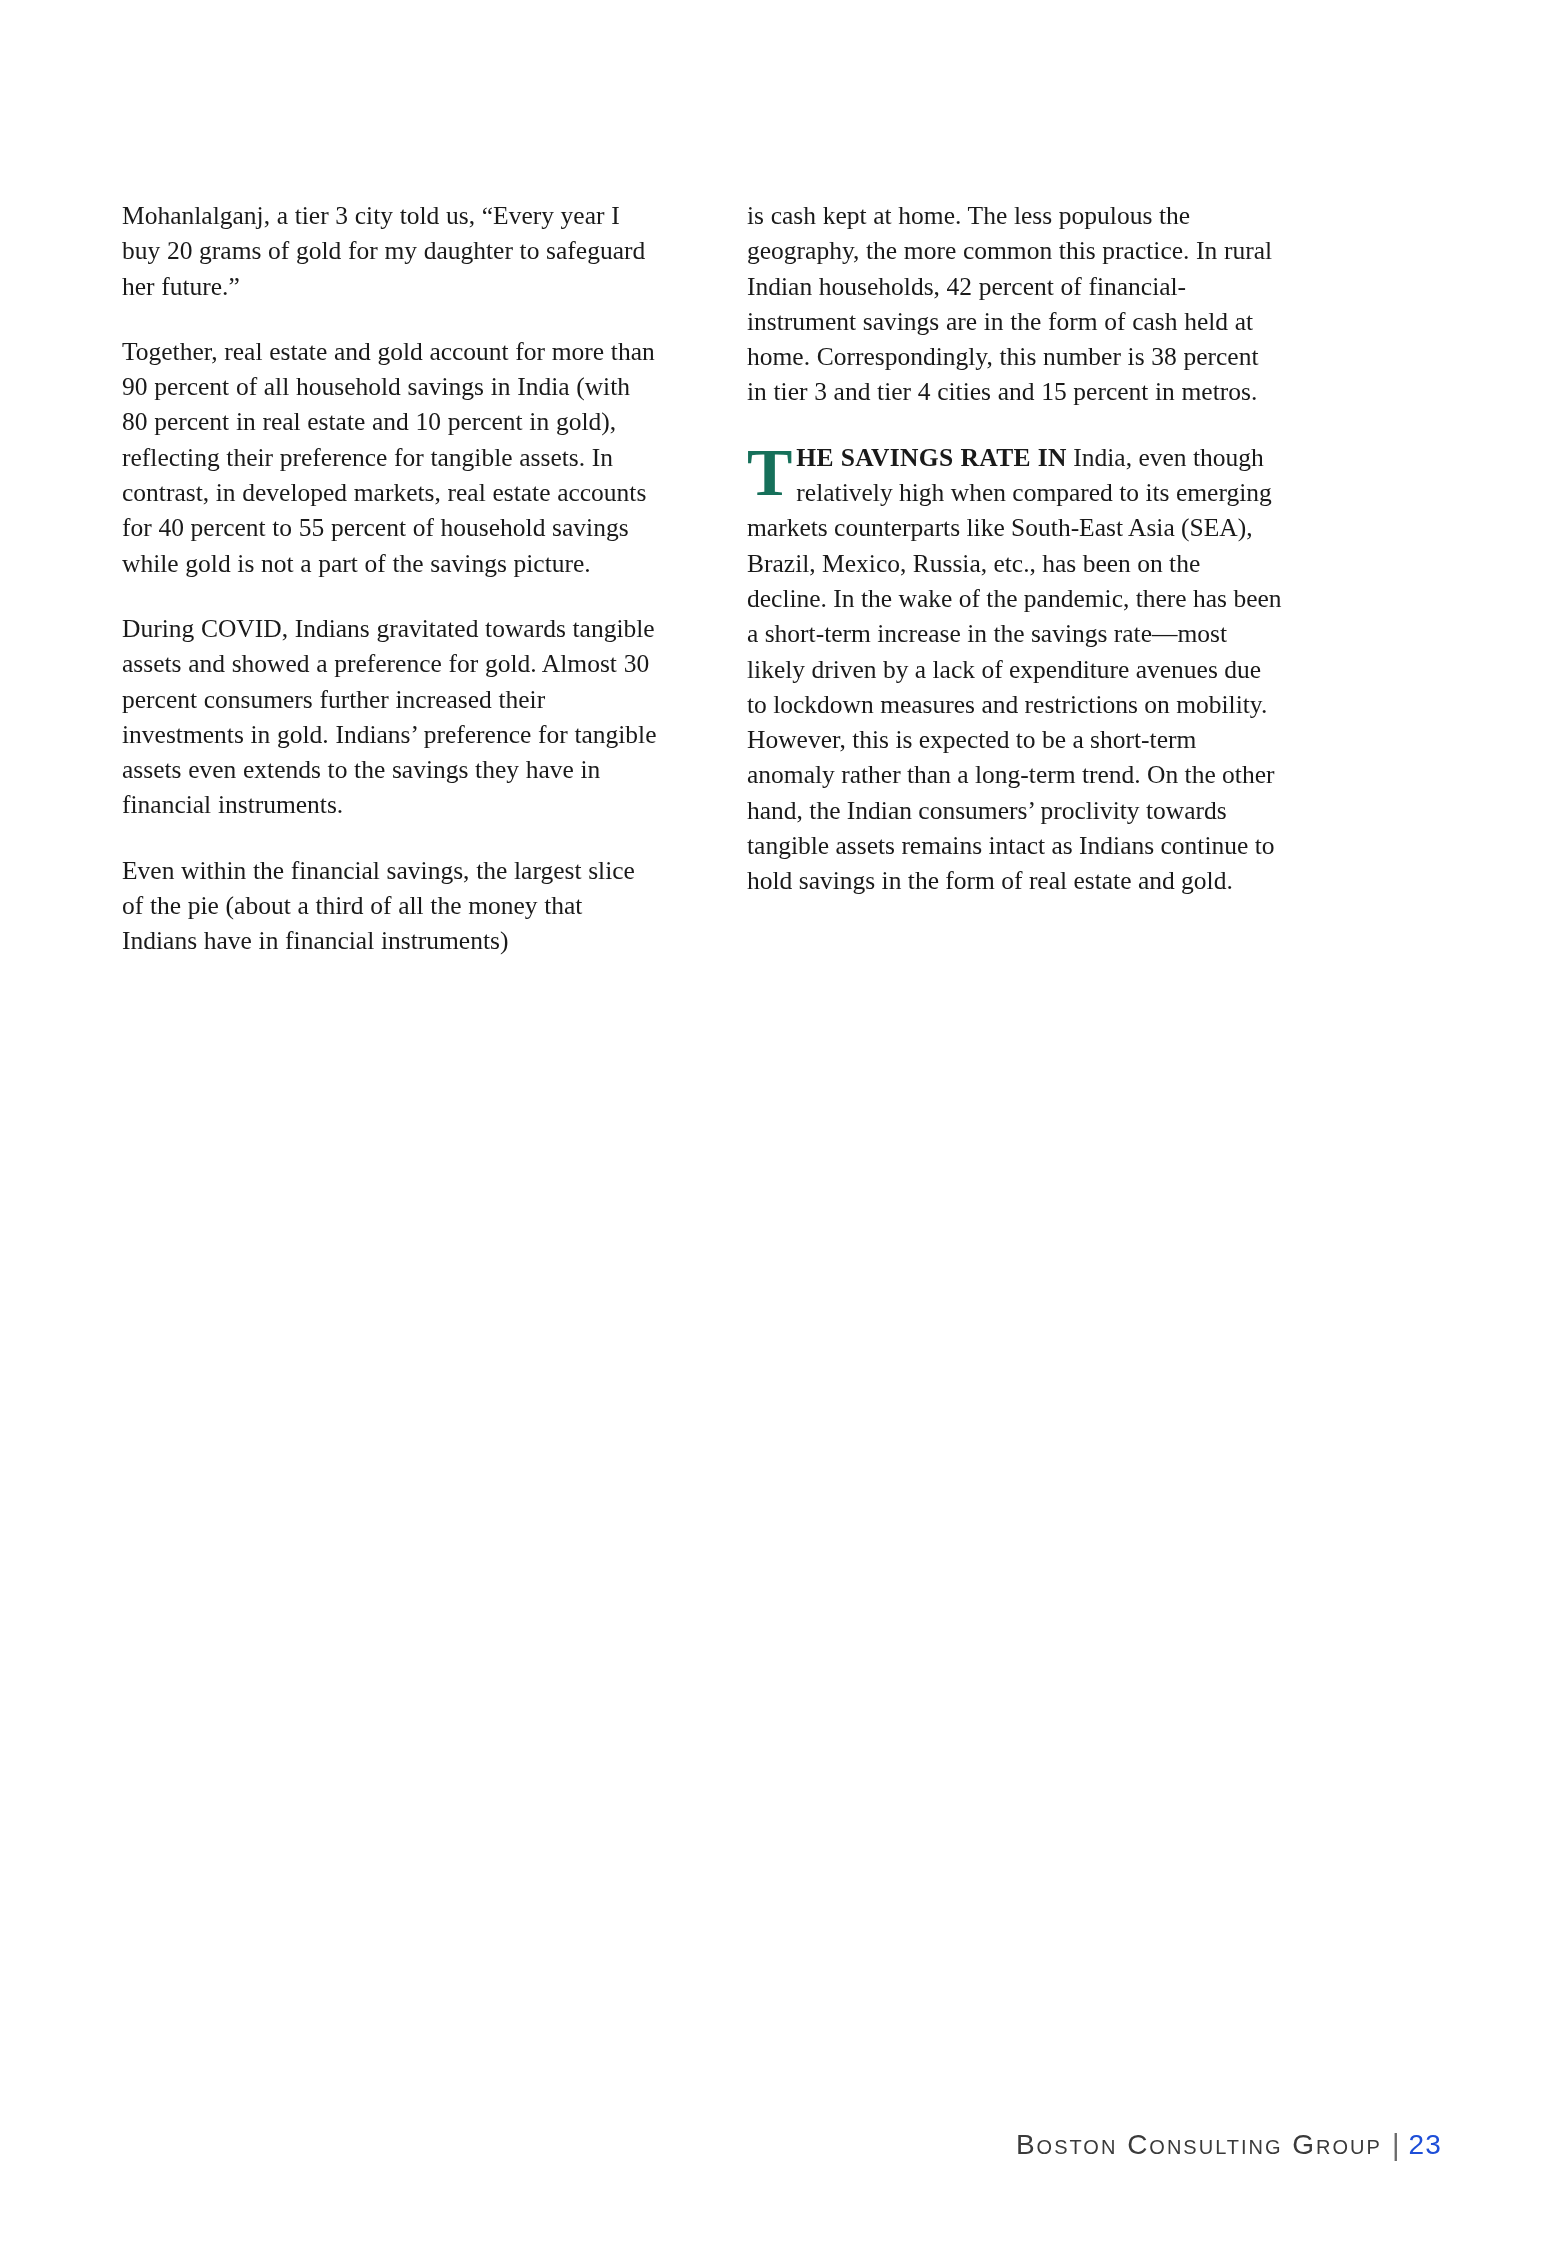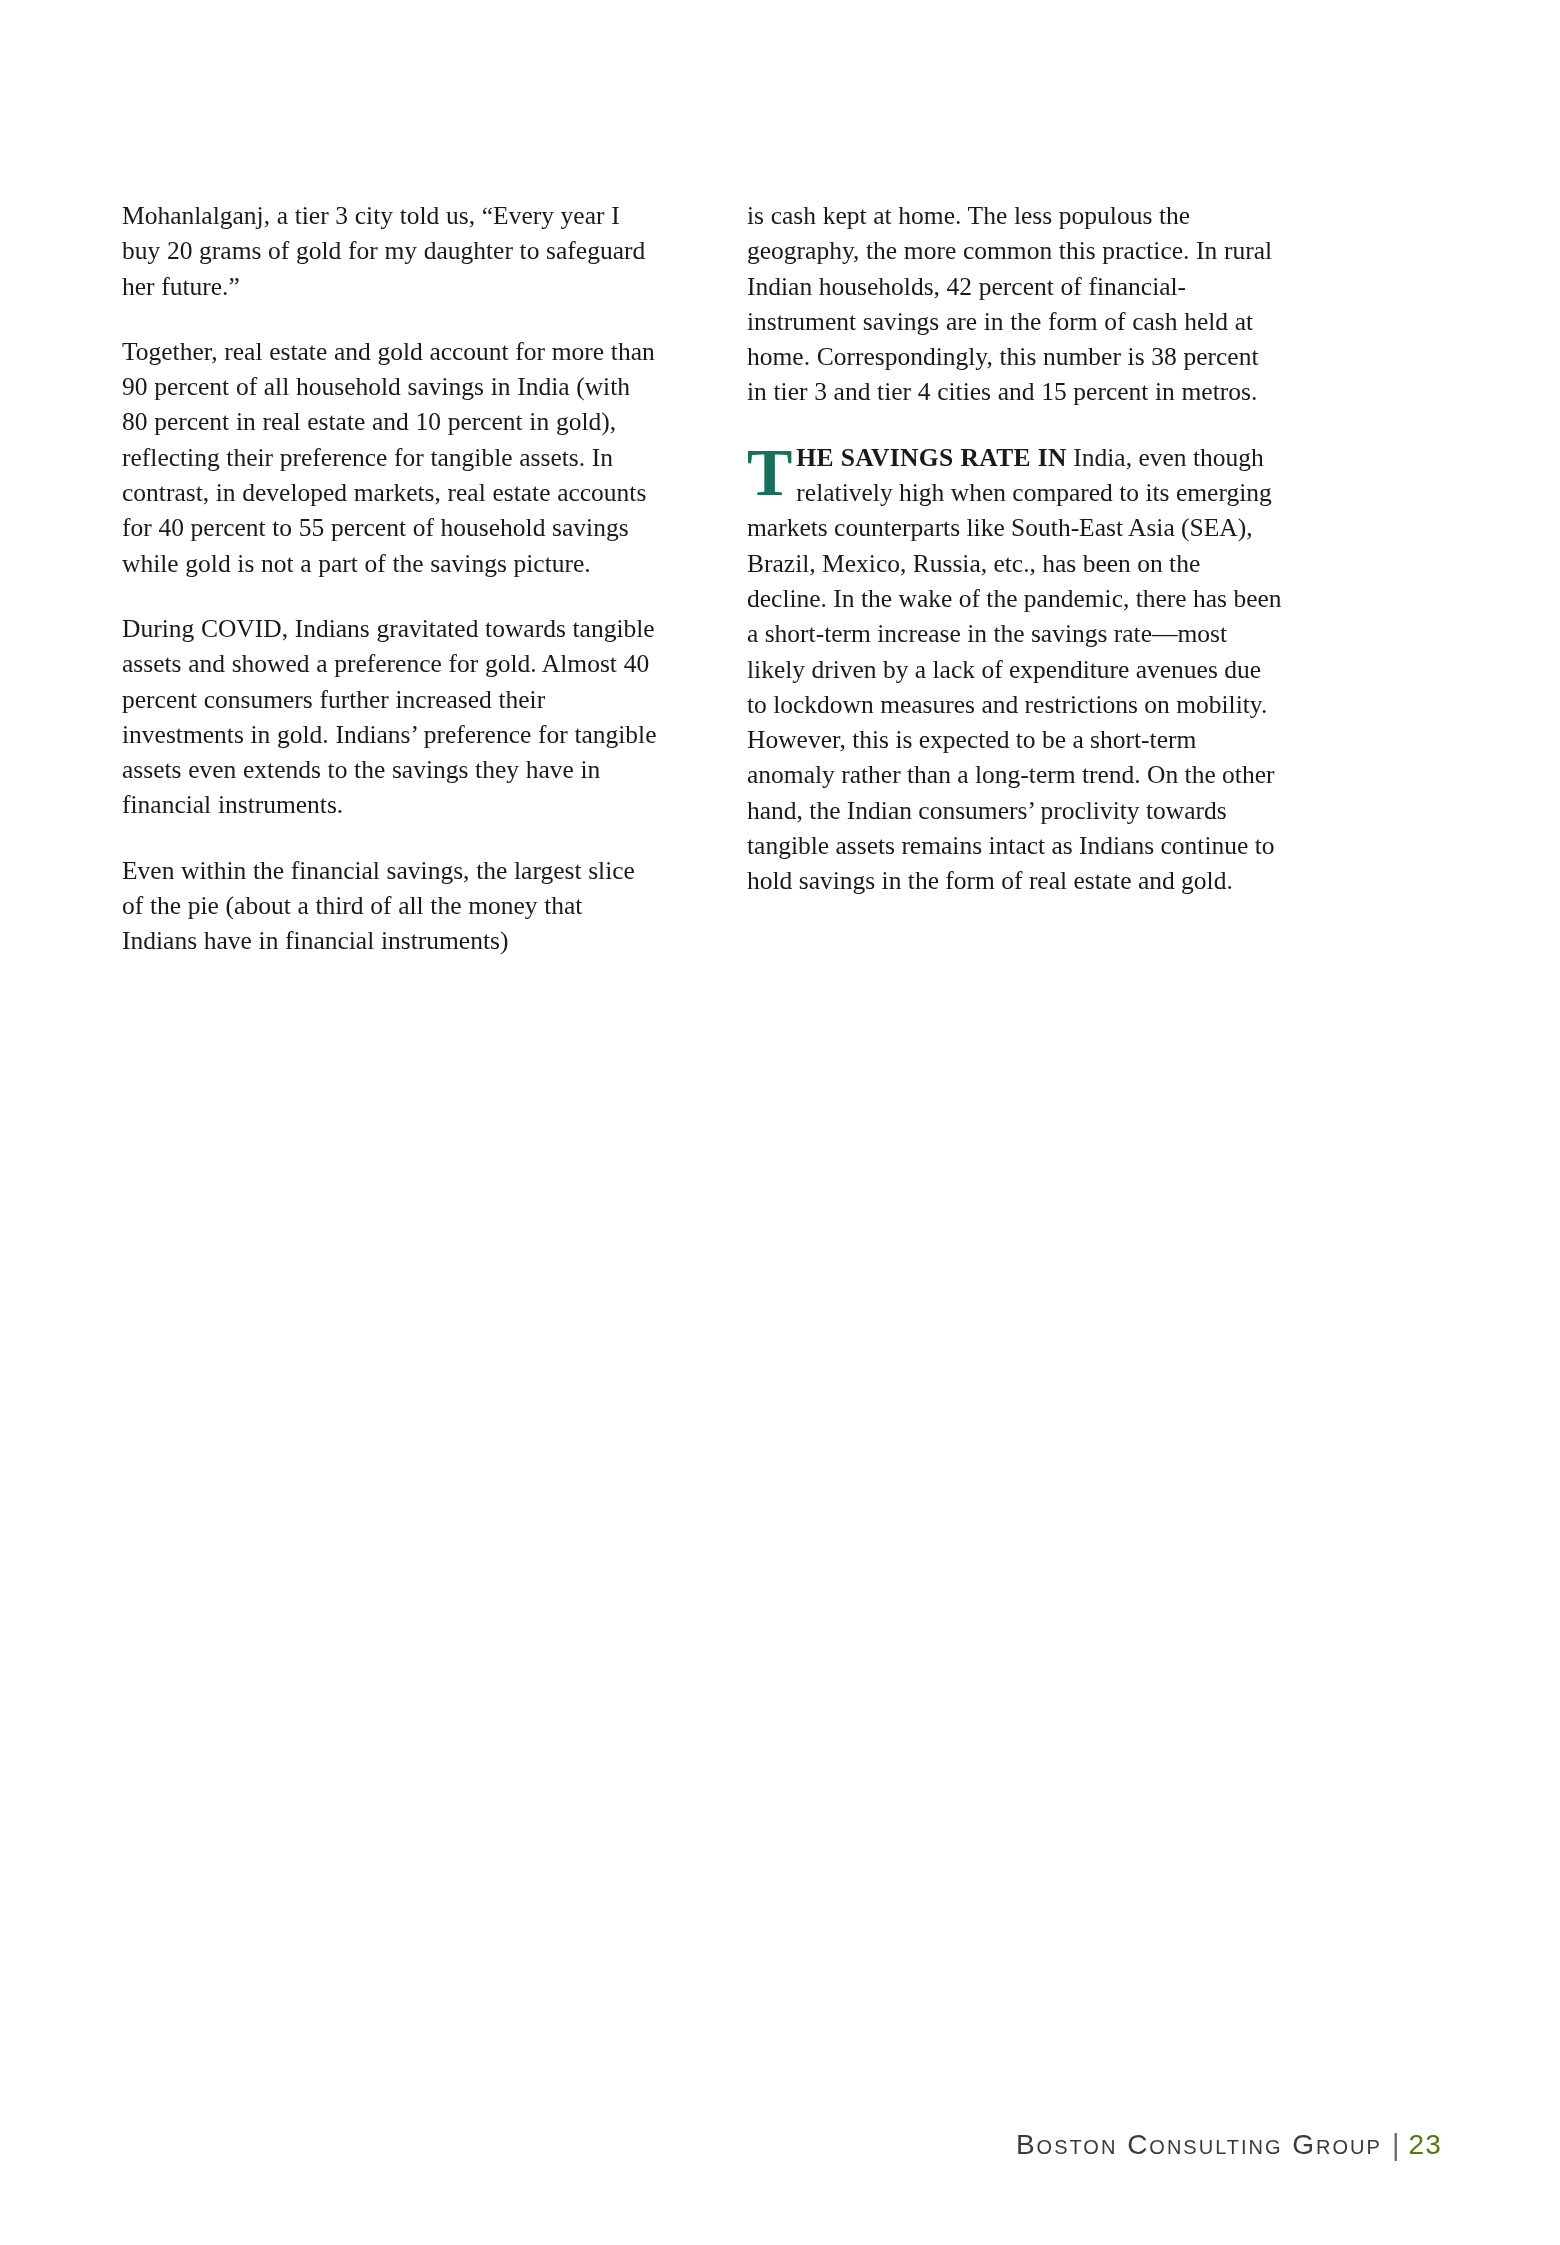--- a/index.html
+++ b/index.html
@@ -110,35 +110,35 @@
     margin: 0 9px 0 10px;
     font-weight: 300;
     position: relative;
     top: 1px;
   }
 
   .footer-page {
     font-family: "Liberation Sans", "DejaVu Sans", sans-serif;
     font-size: 28px;
     letter-spacing: 1.2px;
-    color: #4d7c0f;
+    color: #1d4ed8;
     font-weight: 300;
   }
 </style>
 </head>
 <body>
 
 <div class="page">
 
   <div class="columns">
 
     <div class="column">
       <p class="para">Mohanlalganj, a tier 3 city told us, “Every year I buy 20 grams of gold for my daughter to safeguard her future.”</p>
       <p class="para">Together, real estate and gold account for more than 90 percent of all household savings in India (with 80 percent in real estate and 10 percent in gold), reflecting their preference for tangible assets. In contrast, in developed markets, real estate accounts for 40 percent to 55 percent of household savings while gold is not a part of the savings picture.</p>
-      <p class="para">During COVID, Indians gravitated towards tangible assets and showed a preference for gold. Almost 40 percent consumers further increased their investments in gold. Indians’ preference for tangible assets even extends to the savings they have in financial instruments.</p>
+      <p class="para">During COVID, Indians gravitated towards tangible assets and showed a preference for gold. Almost 30 percent consumers further increased their investments in gold. Indians’ preference for tangible assets even extends to the savings they have in financial instruments.</p>
       <p class="para">Even within the financial savings, the largest slice of the pie (about a third of all the money that Indians have in financial instruments)</p>
     </div>
 
     <div class="column">
       <p class="para">is cash kept at home. The less populous the geography, the more common this practice. In rural Indian households, 42 percent of financial-instrument savings are in the form of cash held at home. Correspondingly, this number is 38 percent in tier 3 and tier 4 cities and 15 percent in metros.</p>
       <p class="dropcap-para"><span class="dropcap">T</span><span class="smallcaps">HE SAVINGS RATE IN</span><span> India, even though relatively high when compared to its emerging markets counterparts like South-East Asia (SEA), Brazil, Mexico, Russia, etc., has been on the decline. In the wake of the pandemic, there has been a short-term increase in the savings rate—most likely driven by a lack of expenditure avenues due to lockdown measures and restrictions on mobility. However, this is expected to be a short-term anomaly rather than a long-term trend. On the other hand, the Indian consumers’ proclivity towards tangible assets remains intact as Indians continue to hold savings in the form of real estate and gold.</span></p>
     </div>
 
   </div>
 

